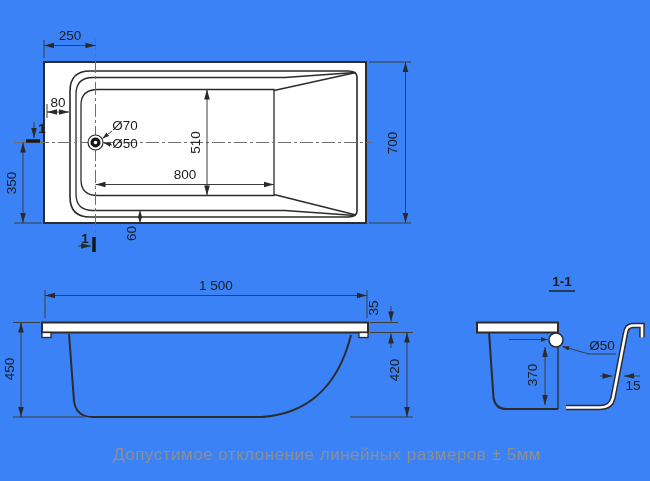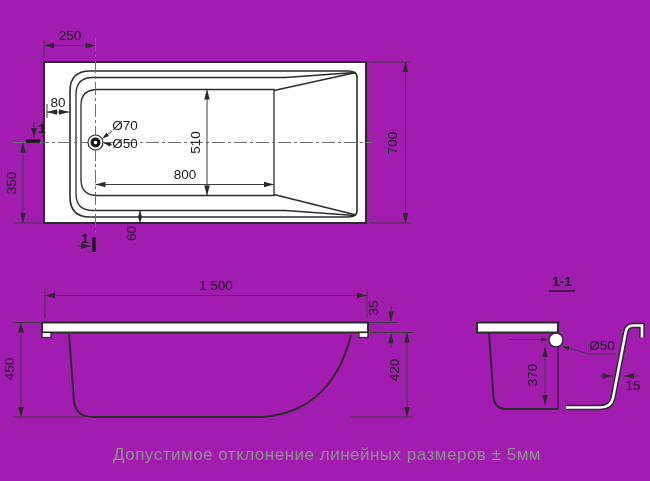--- a/index.html
+++ b/index.html
@@ -1,16 +1,16 @@
 <!DOCTYPE html>
 <html><head>
 <meta charset="utf-8">
 <style>
   html,body{margin:0;padding:0;background:#fff;}
-  .stage{position:relative;width:650px;height:481px;background:#a21caf;overflow:hidden;
+  .stage{position:relative;width:650px;height:481px;background:#3b82f6;overflow:hidden;
          font-family:"Liberation Sans",sans-serif;}
   svg{display:block;}
   .outline{stroke:#2b2b2b;stroke-width:2;fill:none;}
   .outline2{stroke:#2b2b2b;stroke-width:1.6;fill:none;}
   .mid{stroke:#2b2b2b;stroke-width:1.3;fill:none;}
   .fillw{fill:#ffffff;}
   .thin{stroke:#3d3d3d;stroke-width:1;fill:none;}
   .center{stroke:#6f6f6f;stroke-width:1;fill:none;stroke-dasharray:13 3 3 3;}
   .thick{stroke:#161616;stroke-width:3.4;fill:none;}
   .sheet-o{stroke:#2b2b2b;stroke-width:5.5;fill:none;}

